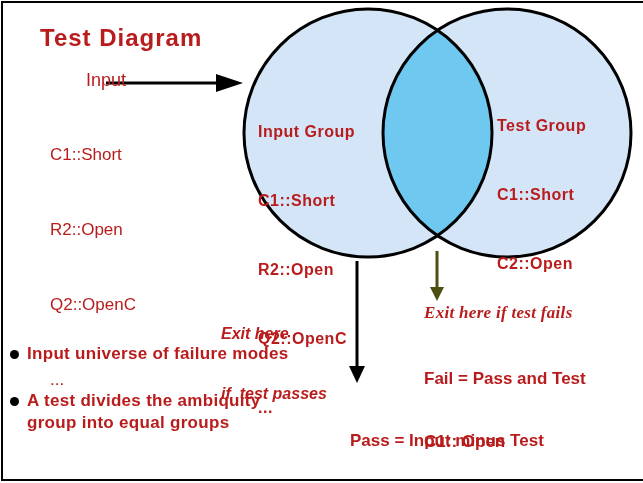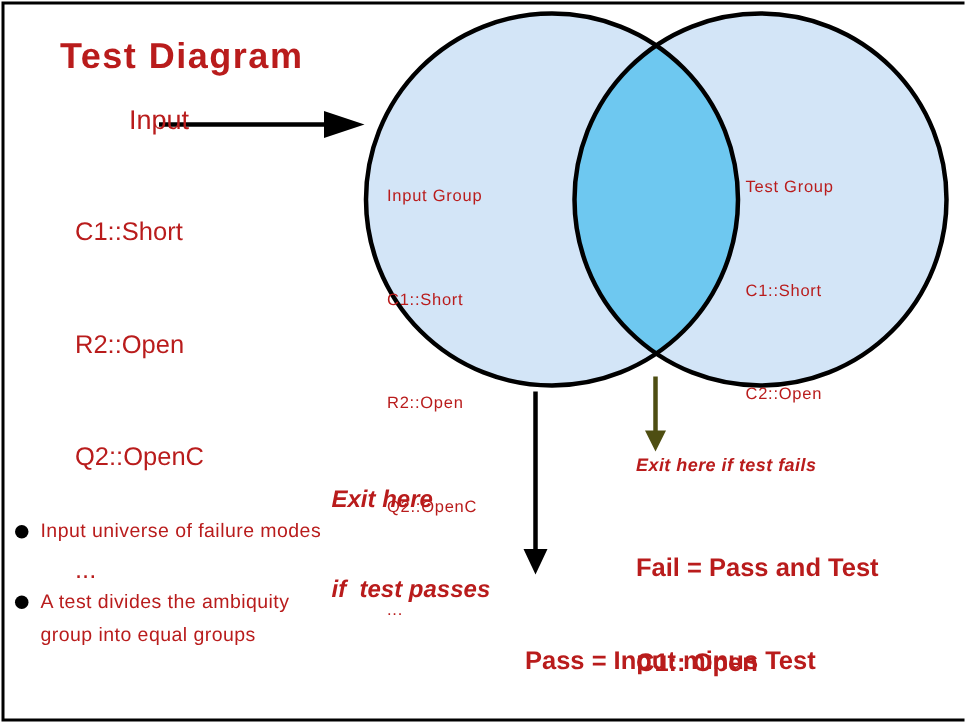--- a/index.html
+++ b/index.html
@@ -7,27 +7,27 @@
     position:relative; width:643px; height:483px; background:#ffffff;
     font-family:"Liberation Sans", sans-serif; color:#b91c1c; overflow:hidden;padding-left:44px;
   }
   .frame { position:absolute; left:1px; top:1px; right:2px; bottom:2px;
            border:2px solid #000; pointer-events:none; }
   svg.layer { position:absolute; left:0; top:0; }
   .txt { position:absolute; white-space:pre; }
   .title { font-size:24px; font-weight:bold; letter-spacing:1px; }
   .input-label { font-size:18px; }
   .plainlist { font-size:17px; line-height:25px; }
-  .circletext { font-size:11px; font-weight:normal; line-height:23px; letter-spacing:0.5px; }
+  .circletext { font-size:16px; font-weight:bold; line-height:23px; letter-spacing:0.5px; }
   .itbold { font-size:16px; font-weight:bold; font-style:italic; line-height:20px; }
-  .itbold-lg { font-size:12px; font-weight:bold; font-style:italic; letter-spacing:0.3px; }
+  .itbold-lg { font-size:17px; font-weight:bold; font-style:italic; letter-spacing:0.3px;font-family:Liberation Serif, serif; }
   .boldblock { font-size:17px; font-weight:bold; line-height:21px; }
   .bullet-row { position:absolute; display:flex; align-items:flex-start; }
   .dot { width:9px; height:9px; border-radius:50%; background:#000; margin-top:7px; margin-right:8px; flex:0 0 auto; }
-  .bullet-text { font-size:13px; font-weight:normal; line-height:22px; letter-spacing:0.3px; }
+  .bullet-text { font-size:17px; font-weight:bold; line-height:22px; letter-spacing:0.3px; }
 </style>
 </head>
 <body>
 
 <div class="canvas">
 
   <svg class="layer" width="643" height="483" viewBox="0 0 643 483">
     <defs>
       <clipPath id="clipLeft">
           <circle cx="368" cy="133" r="124"></circle>

